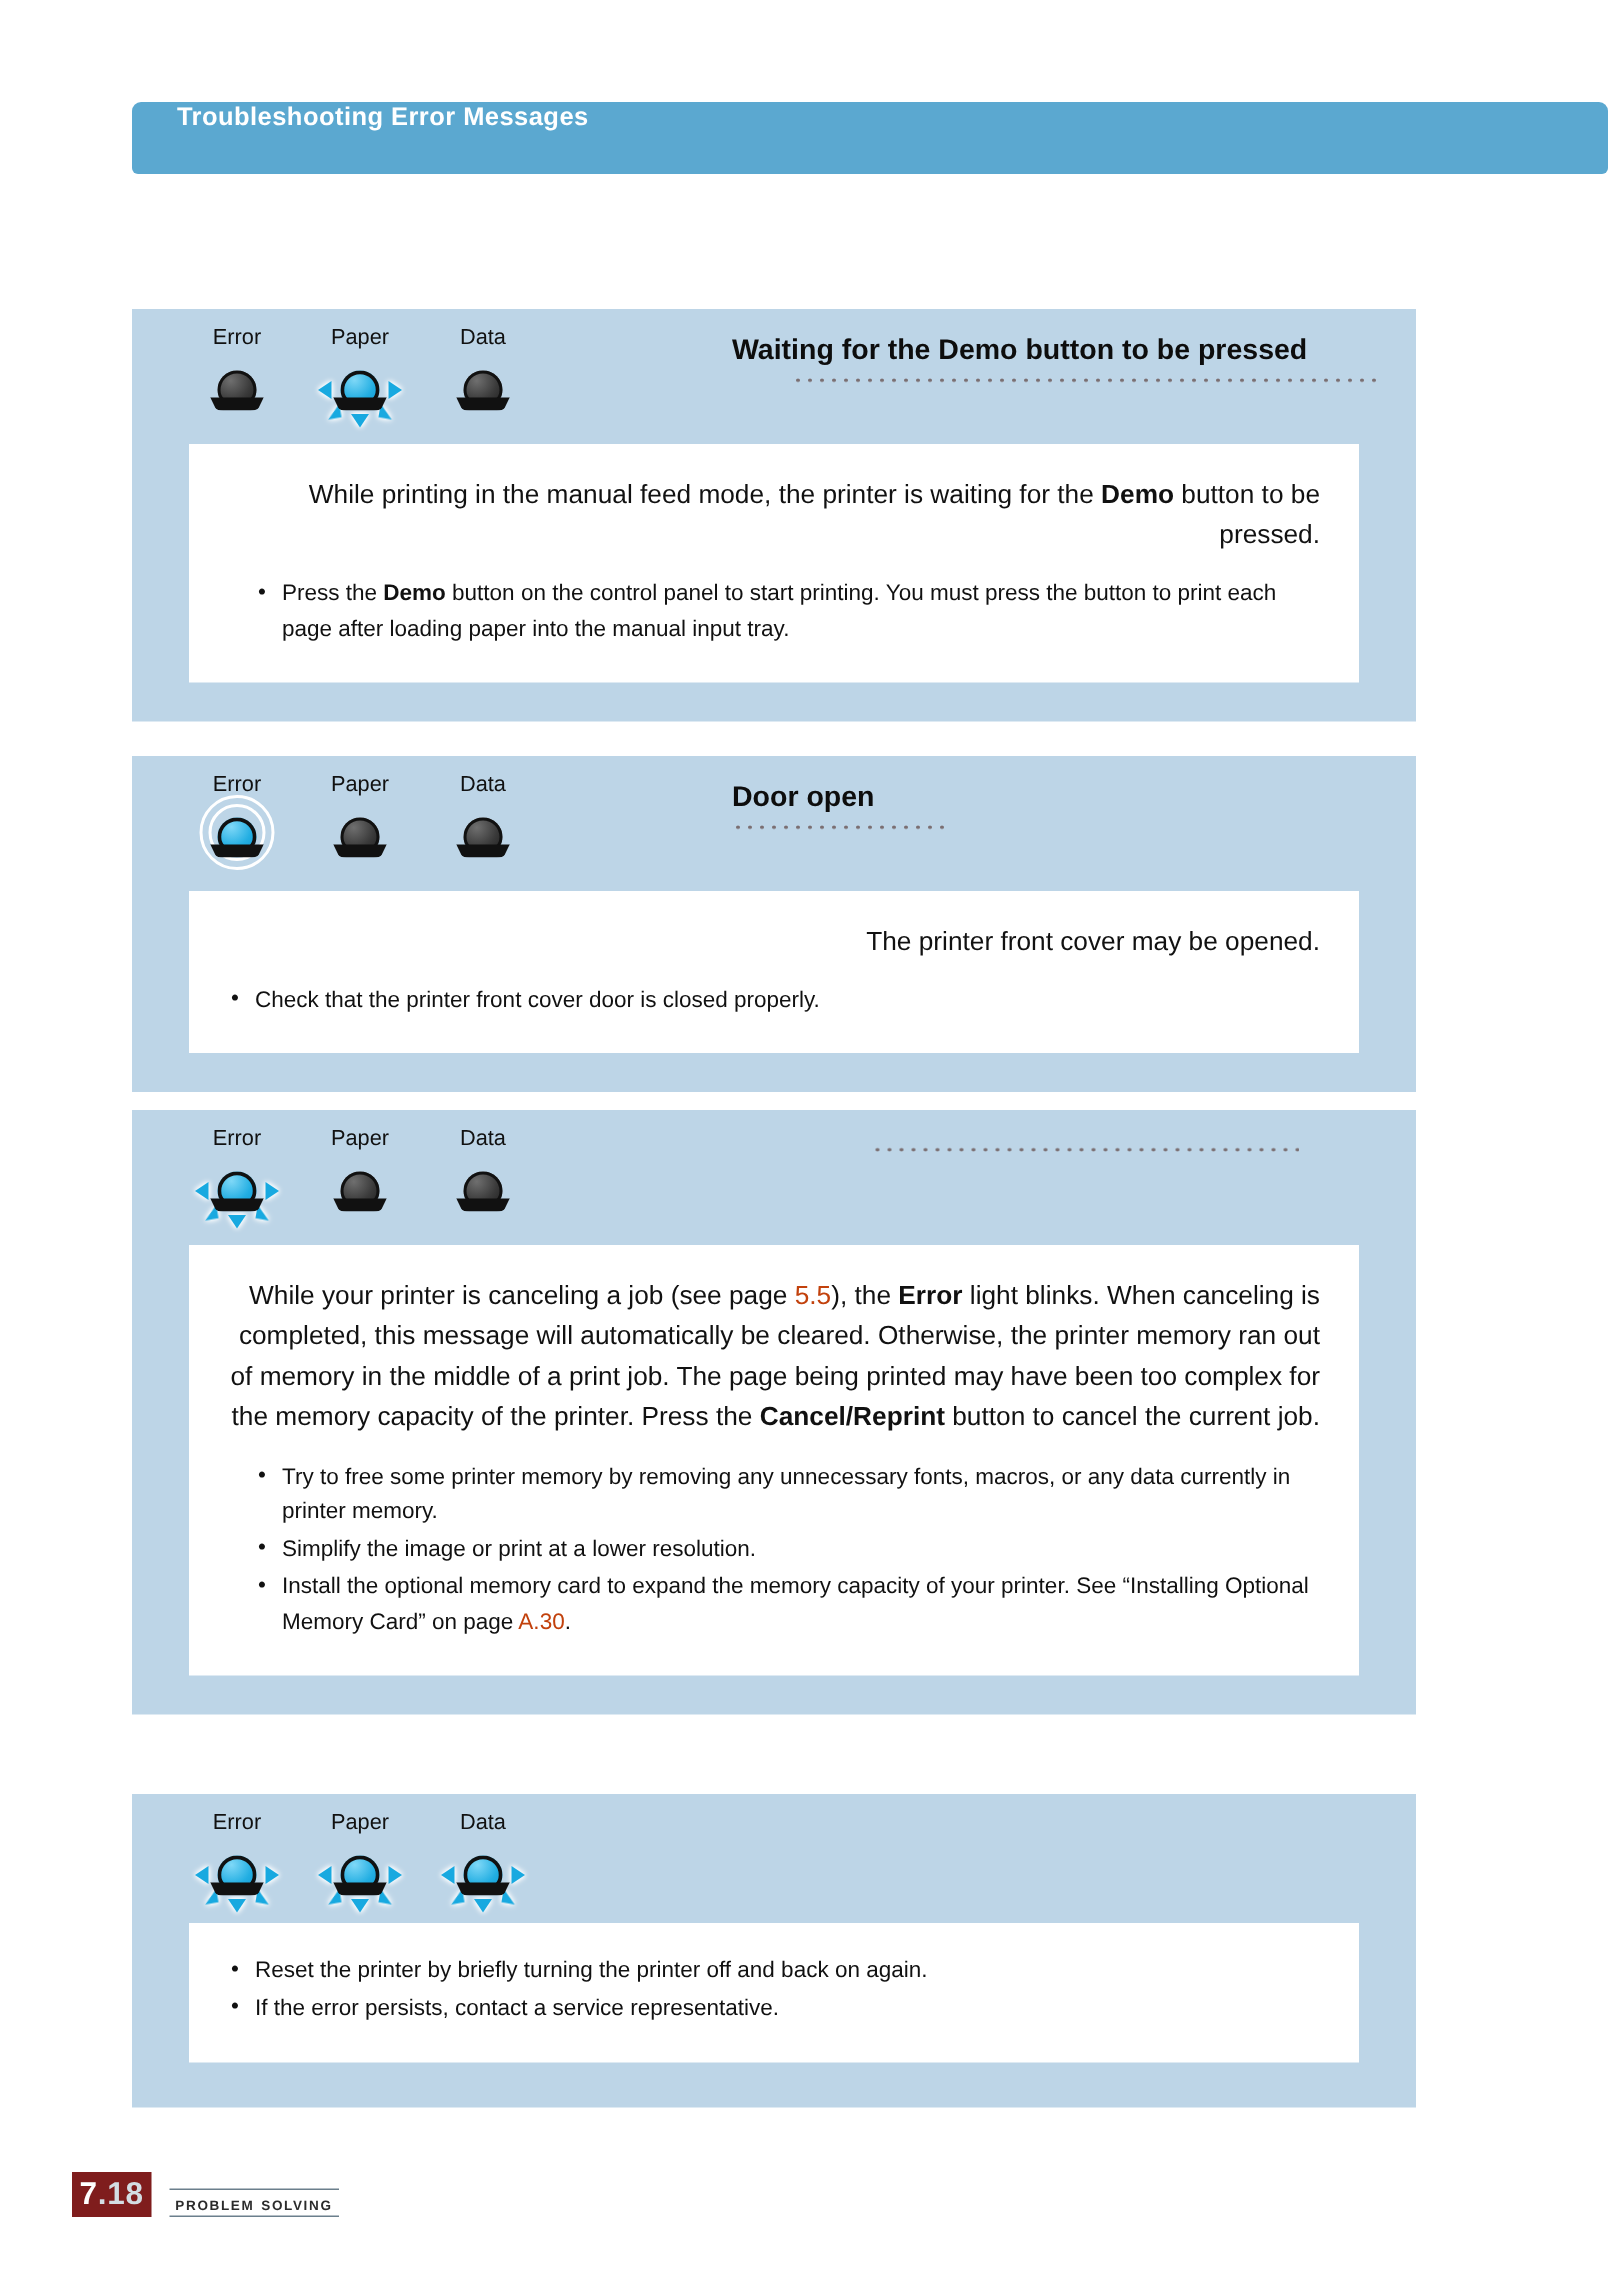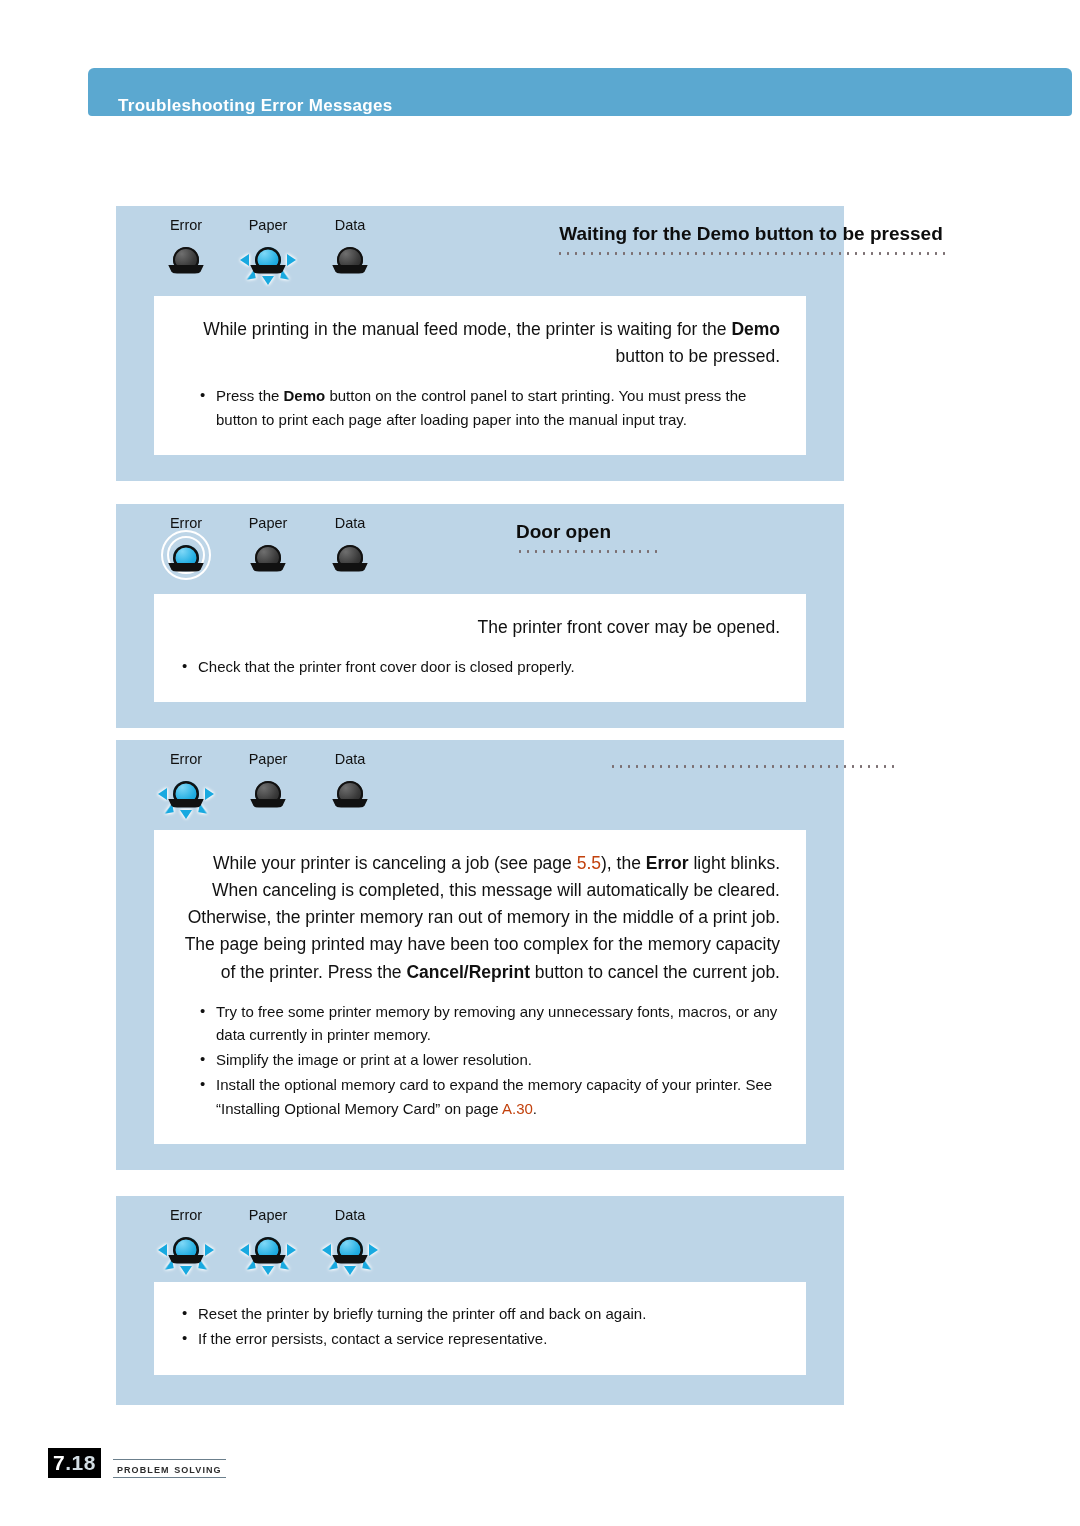--- a/index.html
+++ b/index.html
@@ -19,37 +19,36 @@
   
   .page-header {
     position: absolute;
     left: 88px;
     top: 68px;
     width: 984px;
     height: 48px;
     background: #5ba8d0;
     border-radius: 6px 6px 4px 4px;
     display: flex;
-    align-items: flex-end;
+    align-items: flex-start;
   }
   .page-header-title {
     color: #ffffff;
     font-size: 17px;
     font-weight: bold;
     letter-spacing: 0.3px;
     margin-left: 30px;
   }
 
   
   .section {
     position: absolute;
     left: 88px;
-    width: 728px;
+    width: 856px;
     background: #bdd5e7;
-    margin-left: 28px;
   }
   .section-head {
     position: relative;
     height: 90px;
   }
 
   
   .led-cluster {
     position: absolute;
     left: 42px;
@@ -162,21 +161,20 @@
   .section-title-wrap {
     position: absolute;
     left: 400px;
     top: 18px;
     width: 470px;
   }
   .section-title {
     font-size: 19px;
     font-weight: bold;
     color: #0d0d0d;
-    text-align: center;
     white-space: nowrap;
     line-height: 1.1;
   }
   .title-dots {
     margin: 7px auto 0;
     height: 3px;
     background-image: radial-gradient(circle, #7b6f72 1.1px, transparent 1.3px);
     background-size: 8px 3px;
     background-repeat: repeat-x;
   }
@@ -224,21 +222,21 @@
 
   
   .footer {
     position: absolute;
     left: 48px;
     top: 1448px;
     display: flex;
     align-items: flex-end;
   }
   .folio {
-    background: #000000;
+    background: #7f1d1d;
     color: #ffffff;
     font-size: 21px;
     font-weight: bold;
     line-height: 1;
     padding: 4px 5px 5px 5px;
     letter-spacing: 0.5px;
   }
   .folio .dim { color: #d3dde3; }
   .footer-rule-box {
     margin-left: 12px;

